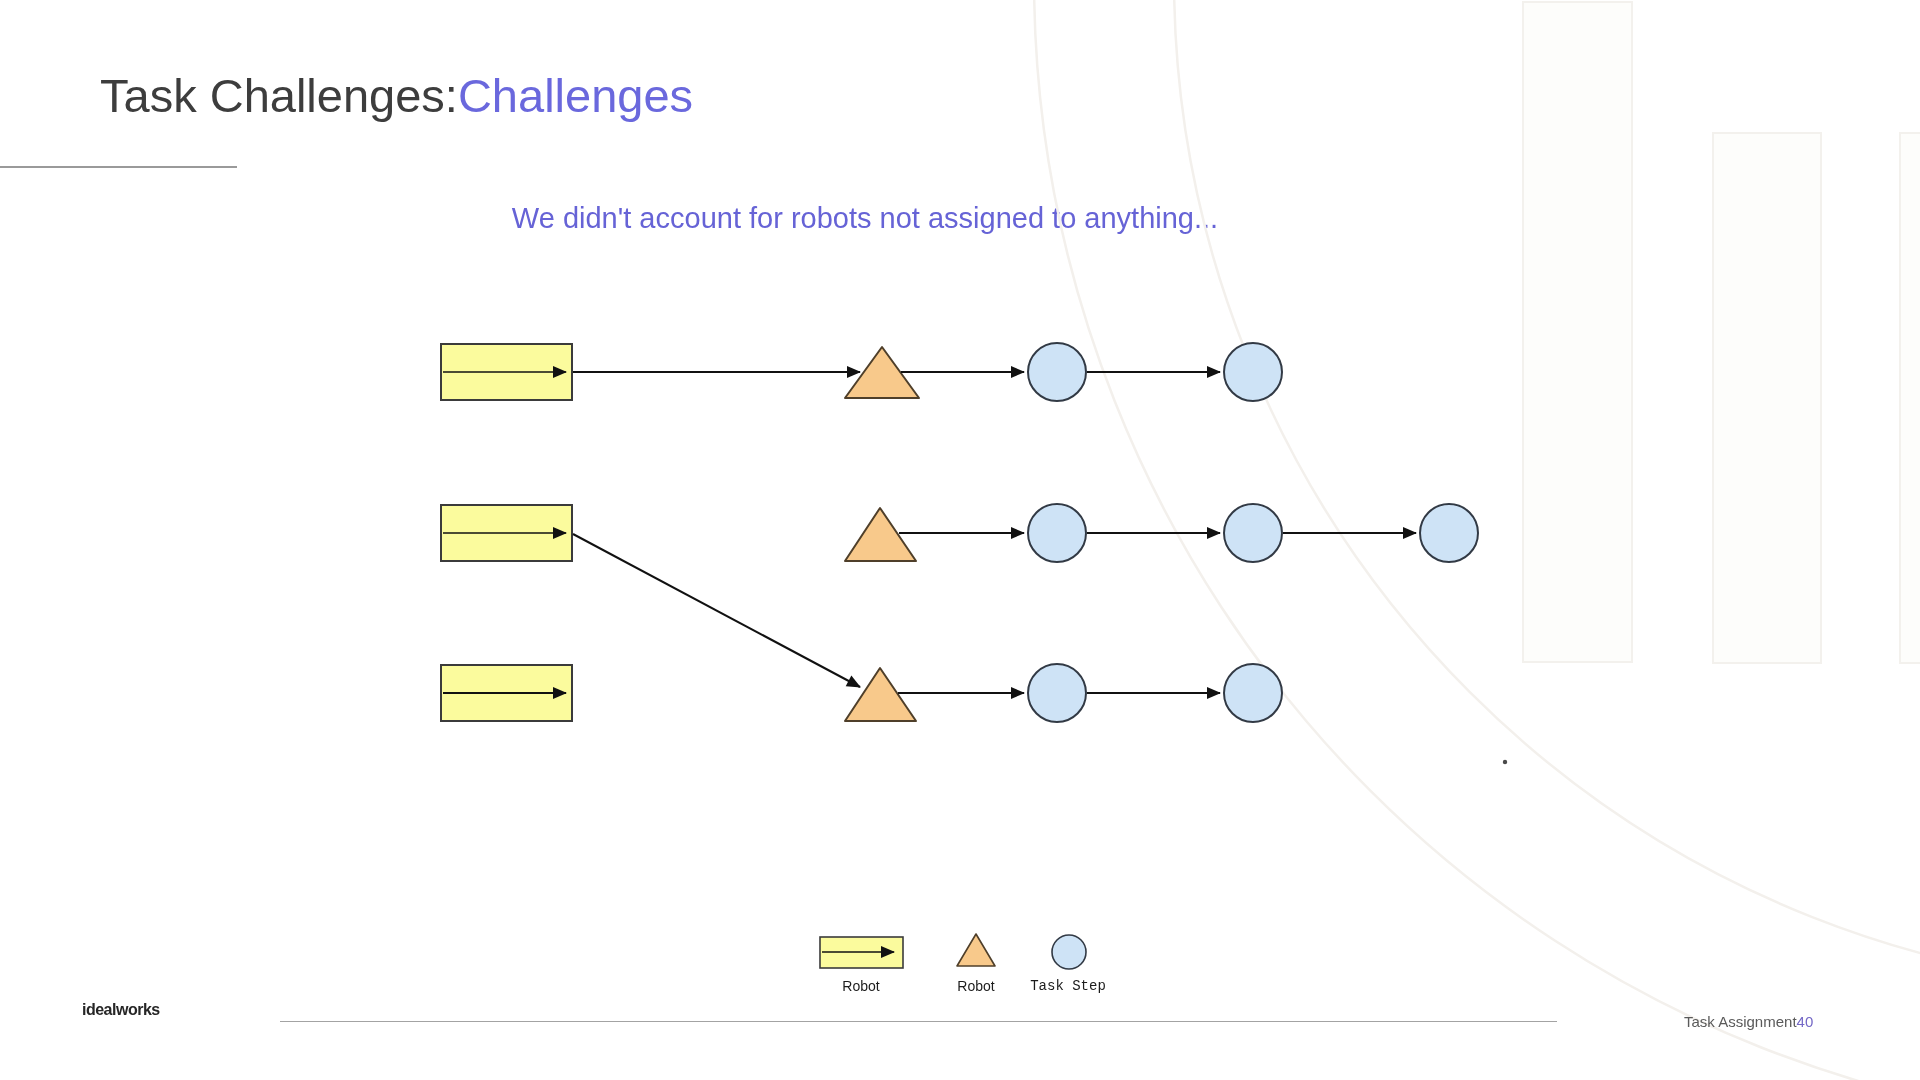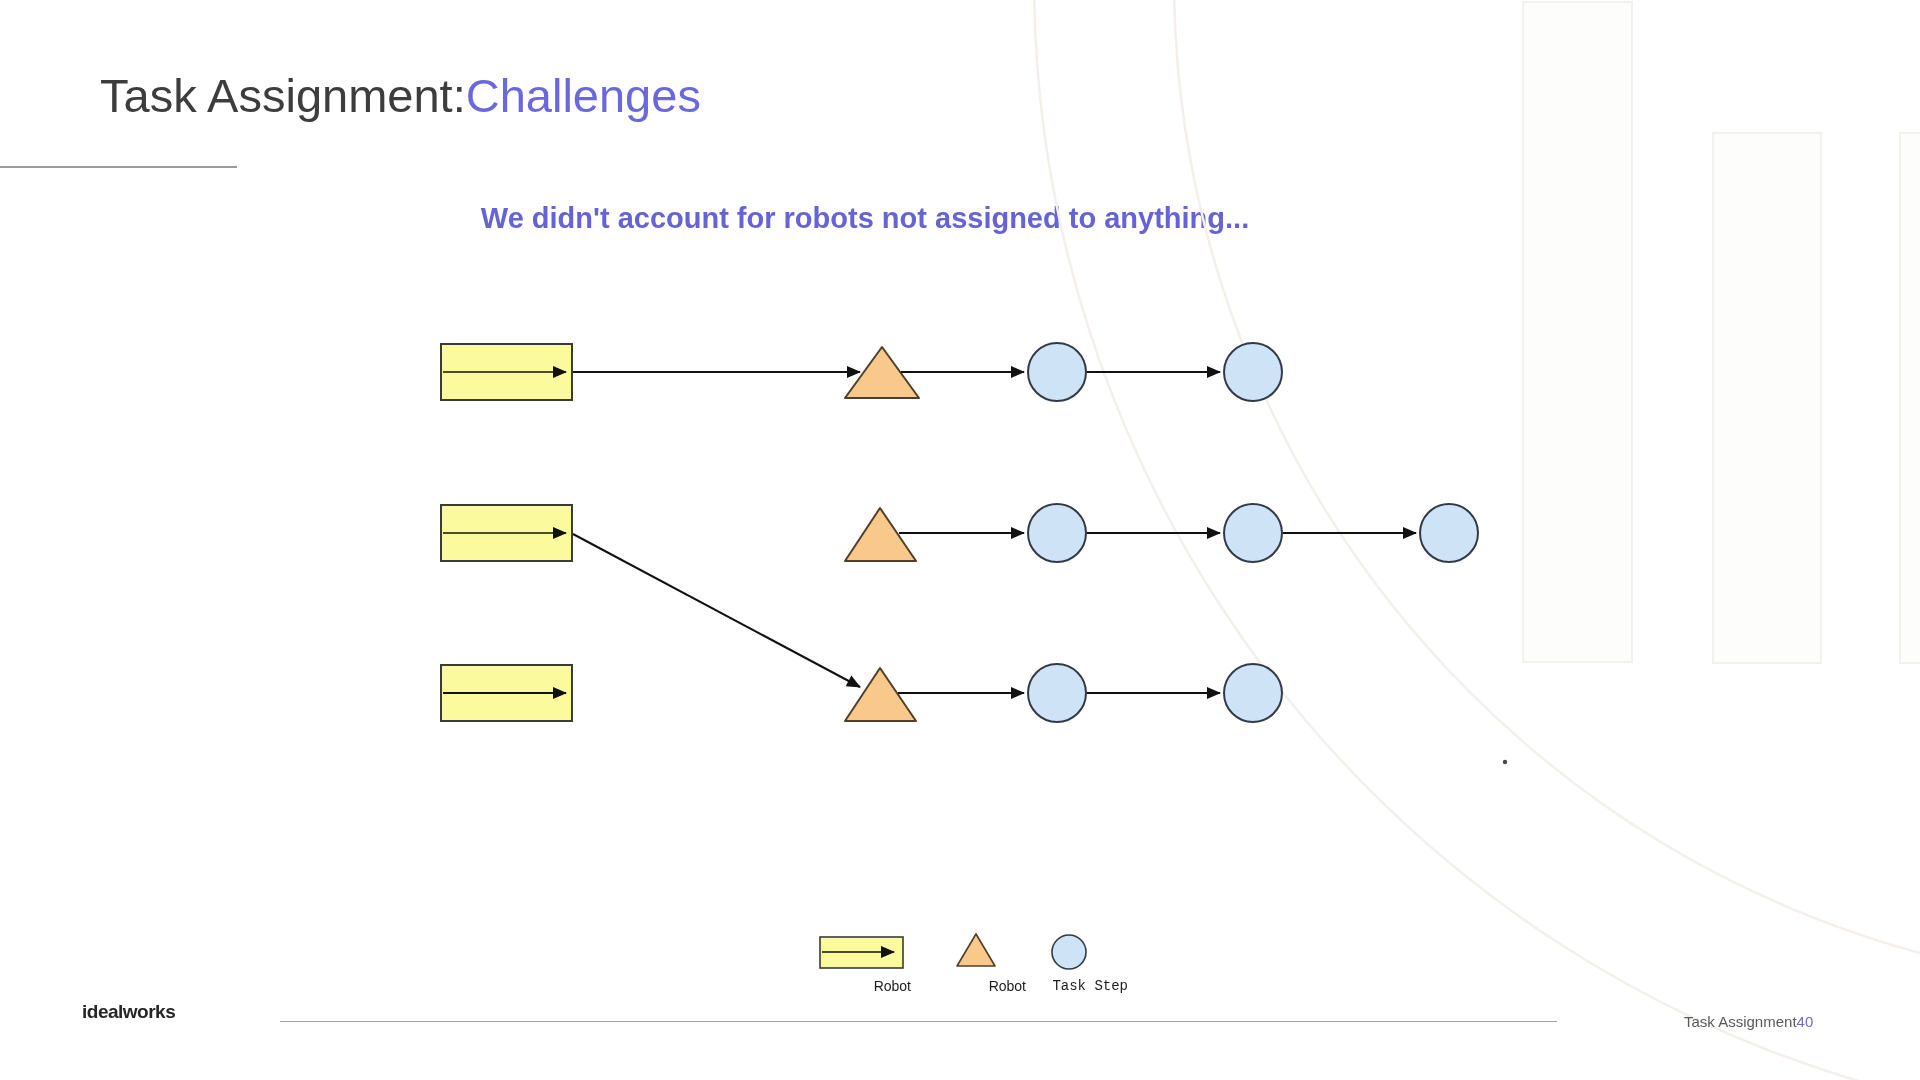--- a/index.html
+++ b/index.html
@@ -20,60 +20,60 @@
 
   
   .topleft-line {
     position: absolute; left: 0; top: 166px;
     width: 237px; height: 2px; background: #9a9a9a;
   }
 
   
   .subtitle {
     position: absolute; left: 415px; top: 202px; width: 900px;
-    text-align: center; font-size: 29px; font-weight: 700;
+    text-align: center; font-size: 29px; font-weight: 400;
     color: #6663d6;
   }
 
   
   .diagram-svg { position: absolute; left: 0; top: 0; }
 
   
   .legend-label {
     position: absolute; top: 978px; height: 20px;
-    font-size: 14px; color: #1c1c1c; text-align: right;
+    font-size: 14px; color: #1c1c1c; text-align: center;
   }
   .legend-label.l-robot { left: 811px; width: 100px; }
   .legend-label.l-task  { left: 926px; width: 100px; }
   .legend-label.l-step  { left: 1008px; width: 120px; font-family: Liberation Mono, monospace; }
 
   
   .footer-divider {
     position: absolute; left: 280px; top: 1021px;
     width: 1277px; height: 1px; background: #a3a3a3;
   }
   .logo {
     position: absolute; left: 82px; top: 1001px;
-    font-size: 19px; font-weight: 700; letter-spacing: -0.5px;
+    font-size: 16px; font-weight: 700; letter-spacing: -0.5px;
     color: #262626;
   }
   .footer-right {
     position: absolute; left: 1684px; top: 1013px;
     display: flex; align-items: baseline; 
     font-size: 15px;
   }
   .footer-section { color: #5a5a5a; }
   .page-number { color: #7468c6; }
 </style>
 </head>
 <body>
 
 <div class="topleft-line"></div>
 
-<h1 class="slide-title"><span>Task Assignment:</span><span class="highlight">Challenges</span></h1>
+<h1 class="slide-title"><span>Task Challenges:</span><span class="highlight">Challenges</span></h1>
 
 <div class="subtitle">We didn't account for robots not assigned to anything...</div>
 
 <svg class="diagram-svg" width="1920" height="1080" viewBox="0 0 1920 1080">
   <defs>
     <marker id="arrow" markerUnits="userSpaceOnUse" markerWidth="18" markerHeight="14" refX="14" refY="7" orient="auto">
       <path d="M1,1 L15,7 L1,13 Z" fill="#111"></path>
     </marker>
   </defs>
 

